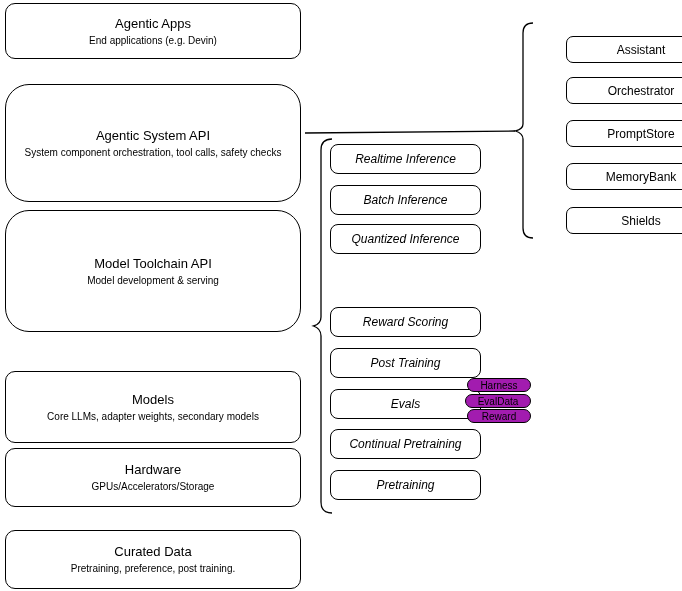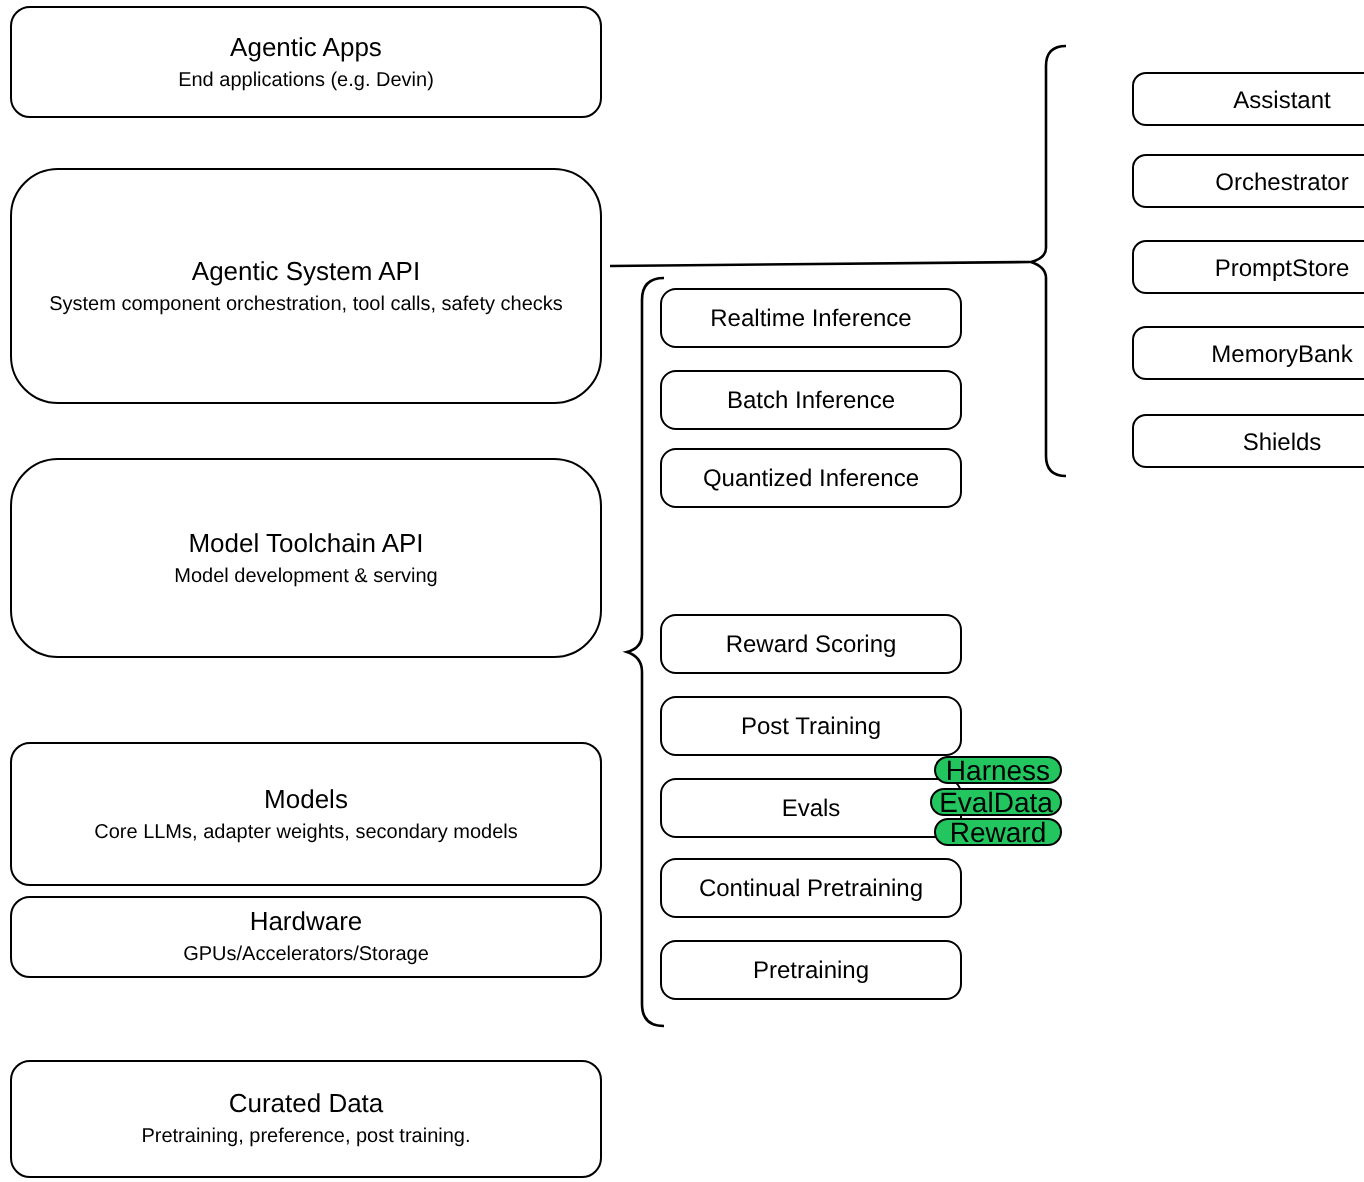--- a/index.html
+++ b/index.html
@@ -35,39 +35,40 @@
   .mid-node {
     position: absolute;
     left: 330px; width: 151px; height: 30px;
     box-sizing: border-box;
     border: 1.3px solid #000000;
     border-radius: 8px;
     background: #ffffff;
     display: flex; align-items: center; justify-content: center;
     font-size: 12px; white-space: nowrap;
     z-index: 1;
+    font-style: italic;
   }
   .right-node {
     position: absolute;
     left: 530px; width: 150px; height: 27px;
     box-sizing: border-box;
     border: 1.3px solid #000000;
     border-radius: 7px;
     background: #ffffff;
     display: flex; align-items: center; justify-content: center;
     font-size: 12px; white-space: nowrap; margin-left: 36px;
   }
   .pill {
     position: absolute;
     box-sizing: border-box;
     border: 1.2px solid #000000;
     border-radius: 9px;
-    background: #22c55e;
+    background: #a21caf;
     display: flex; align-items: center; justify-content: center;
-    font-size: 14px; white-space: nowrap;
+    font-size: 10px; white-space: nowrap;
     z-index: 3;
   }
 </style>
 </head>
 <body>
 
 <div class="canvas">
 
   <svg class="wires" viewBox="0 0 682 591" xmlns="http://www.w3.org/2000/svg">
 
@@ -81,31 +82,31 @@
   <div class="node left-node" style="top:84px;height:118px;border-radius:24px">
     <div class="node-title">Agentic System API</div>
     <div class="node-subtitle">System component orchestration, tool calls, safety checks</div>
   </div>
 
   <div class="node left-node" style="top:3px;height:56px;border-radius:10px">
     <div class="node-title">Agentic Apps</div>
     <div class="node-subtitle">End applications (e.g. Devin)</div>
   </div>
 
-  <div class="node left-node" style="top:229px;height:100px;border-radius:24px">
+  <div class="node left-node" style="top:210px;height:122px;border-radius:24px">
     <div class="node-title">Model Toolchain API</div>
     <div class="node-subtitle">Model development &amp; serving</div>
   </div>
 
   <div class="node left-node" style="top:371px;height:72px;border-radius:10px">
     <div class="node-title">Models</div>
     <div class="node-subtitle">Core LLMs, adapter weights, secondary models</div>
   </div>
 
-  <div class="node left-node" style="top:448px;height:41px;border-radius:10px">
+  <div class="node left-node" style="top:448px;height:59px;border-radius:10px">
     <div class="node-title">Hardware</div>
     <div class="node-subtitle">GPUs/Accelerators/Storage</div>
   </div>
 
   <div class="node left-node" style="top:530px;height:59px;border-radius:10px">
     <div class="node-title">Curated Data</div>
     <div class="node-subtitle">Pretraining, preference, post training.</div>
   </div>
 
   <div class="mid-node" style="top:144px">Realtime Inference</div>

